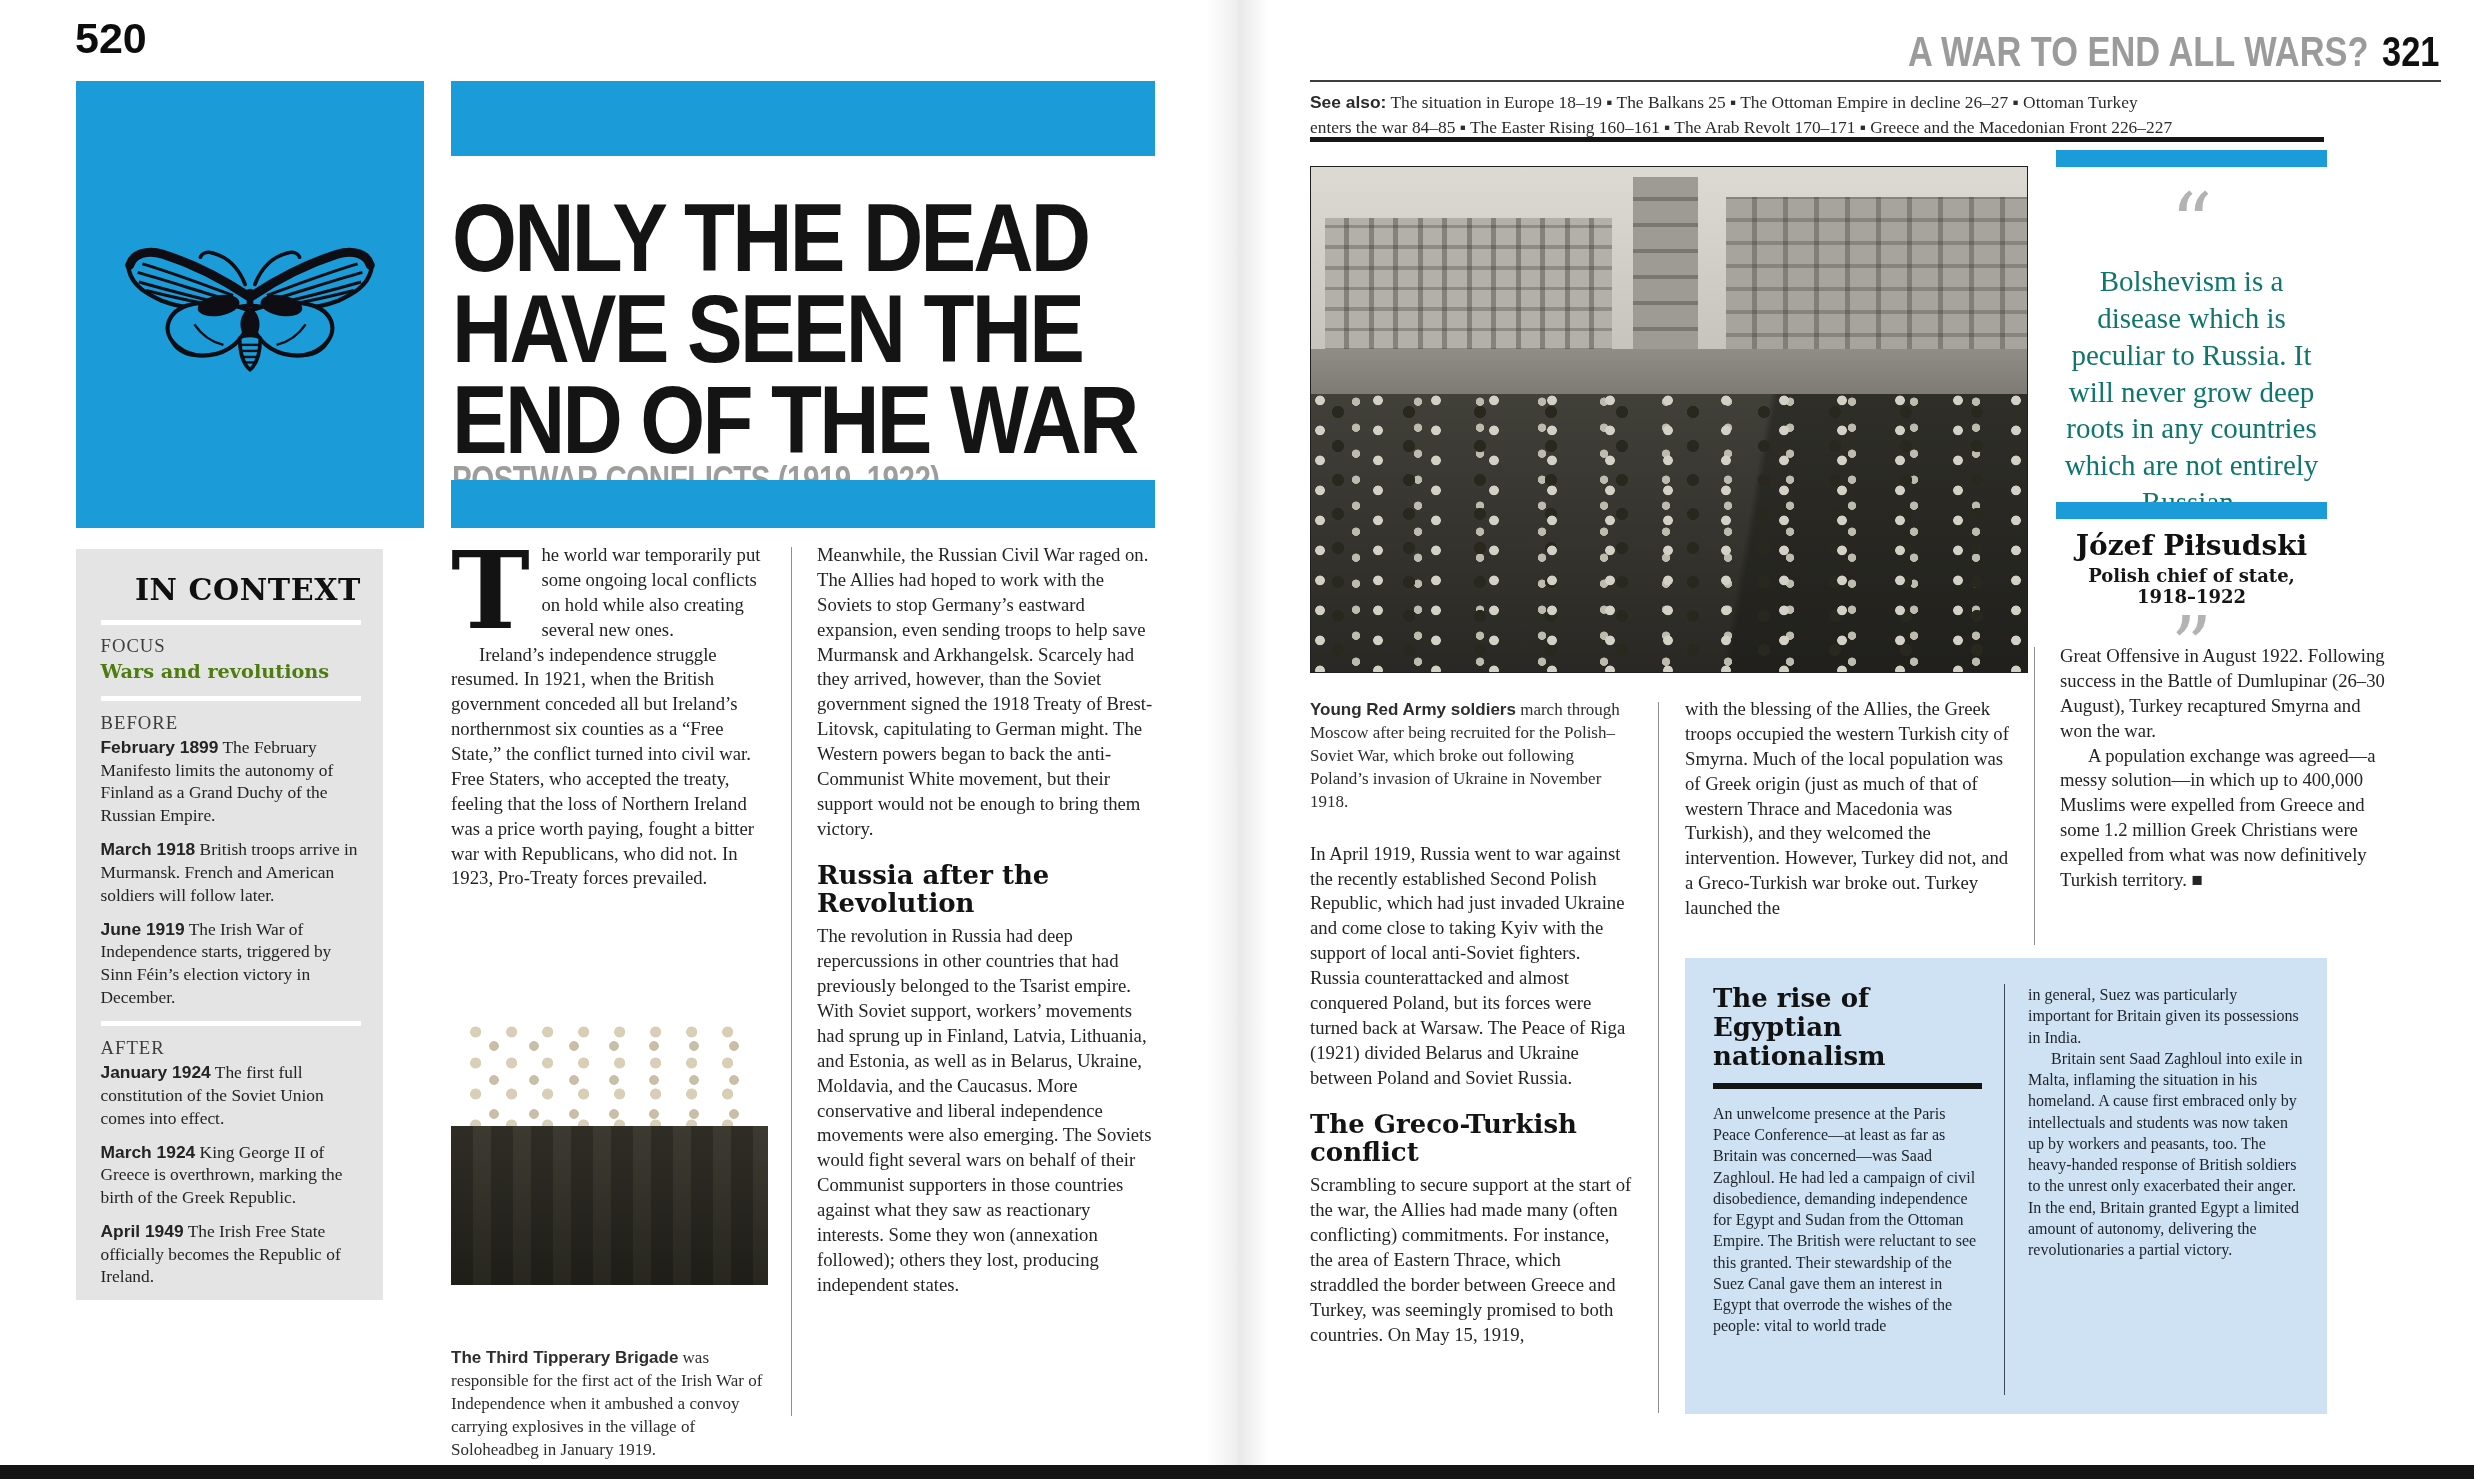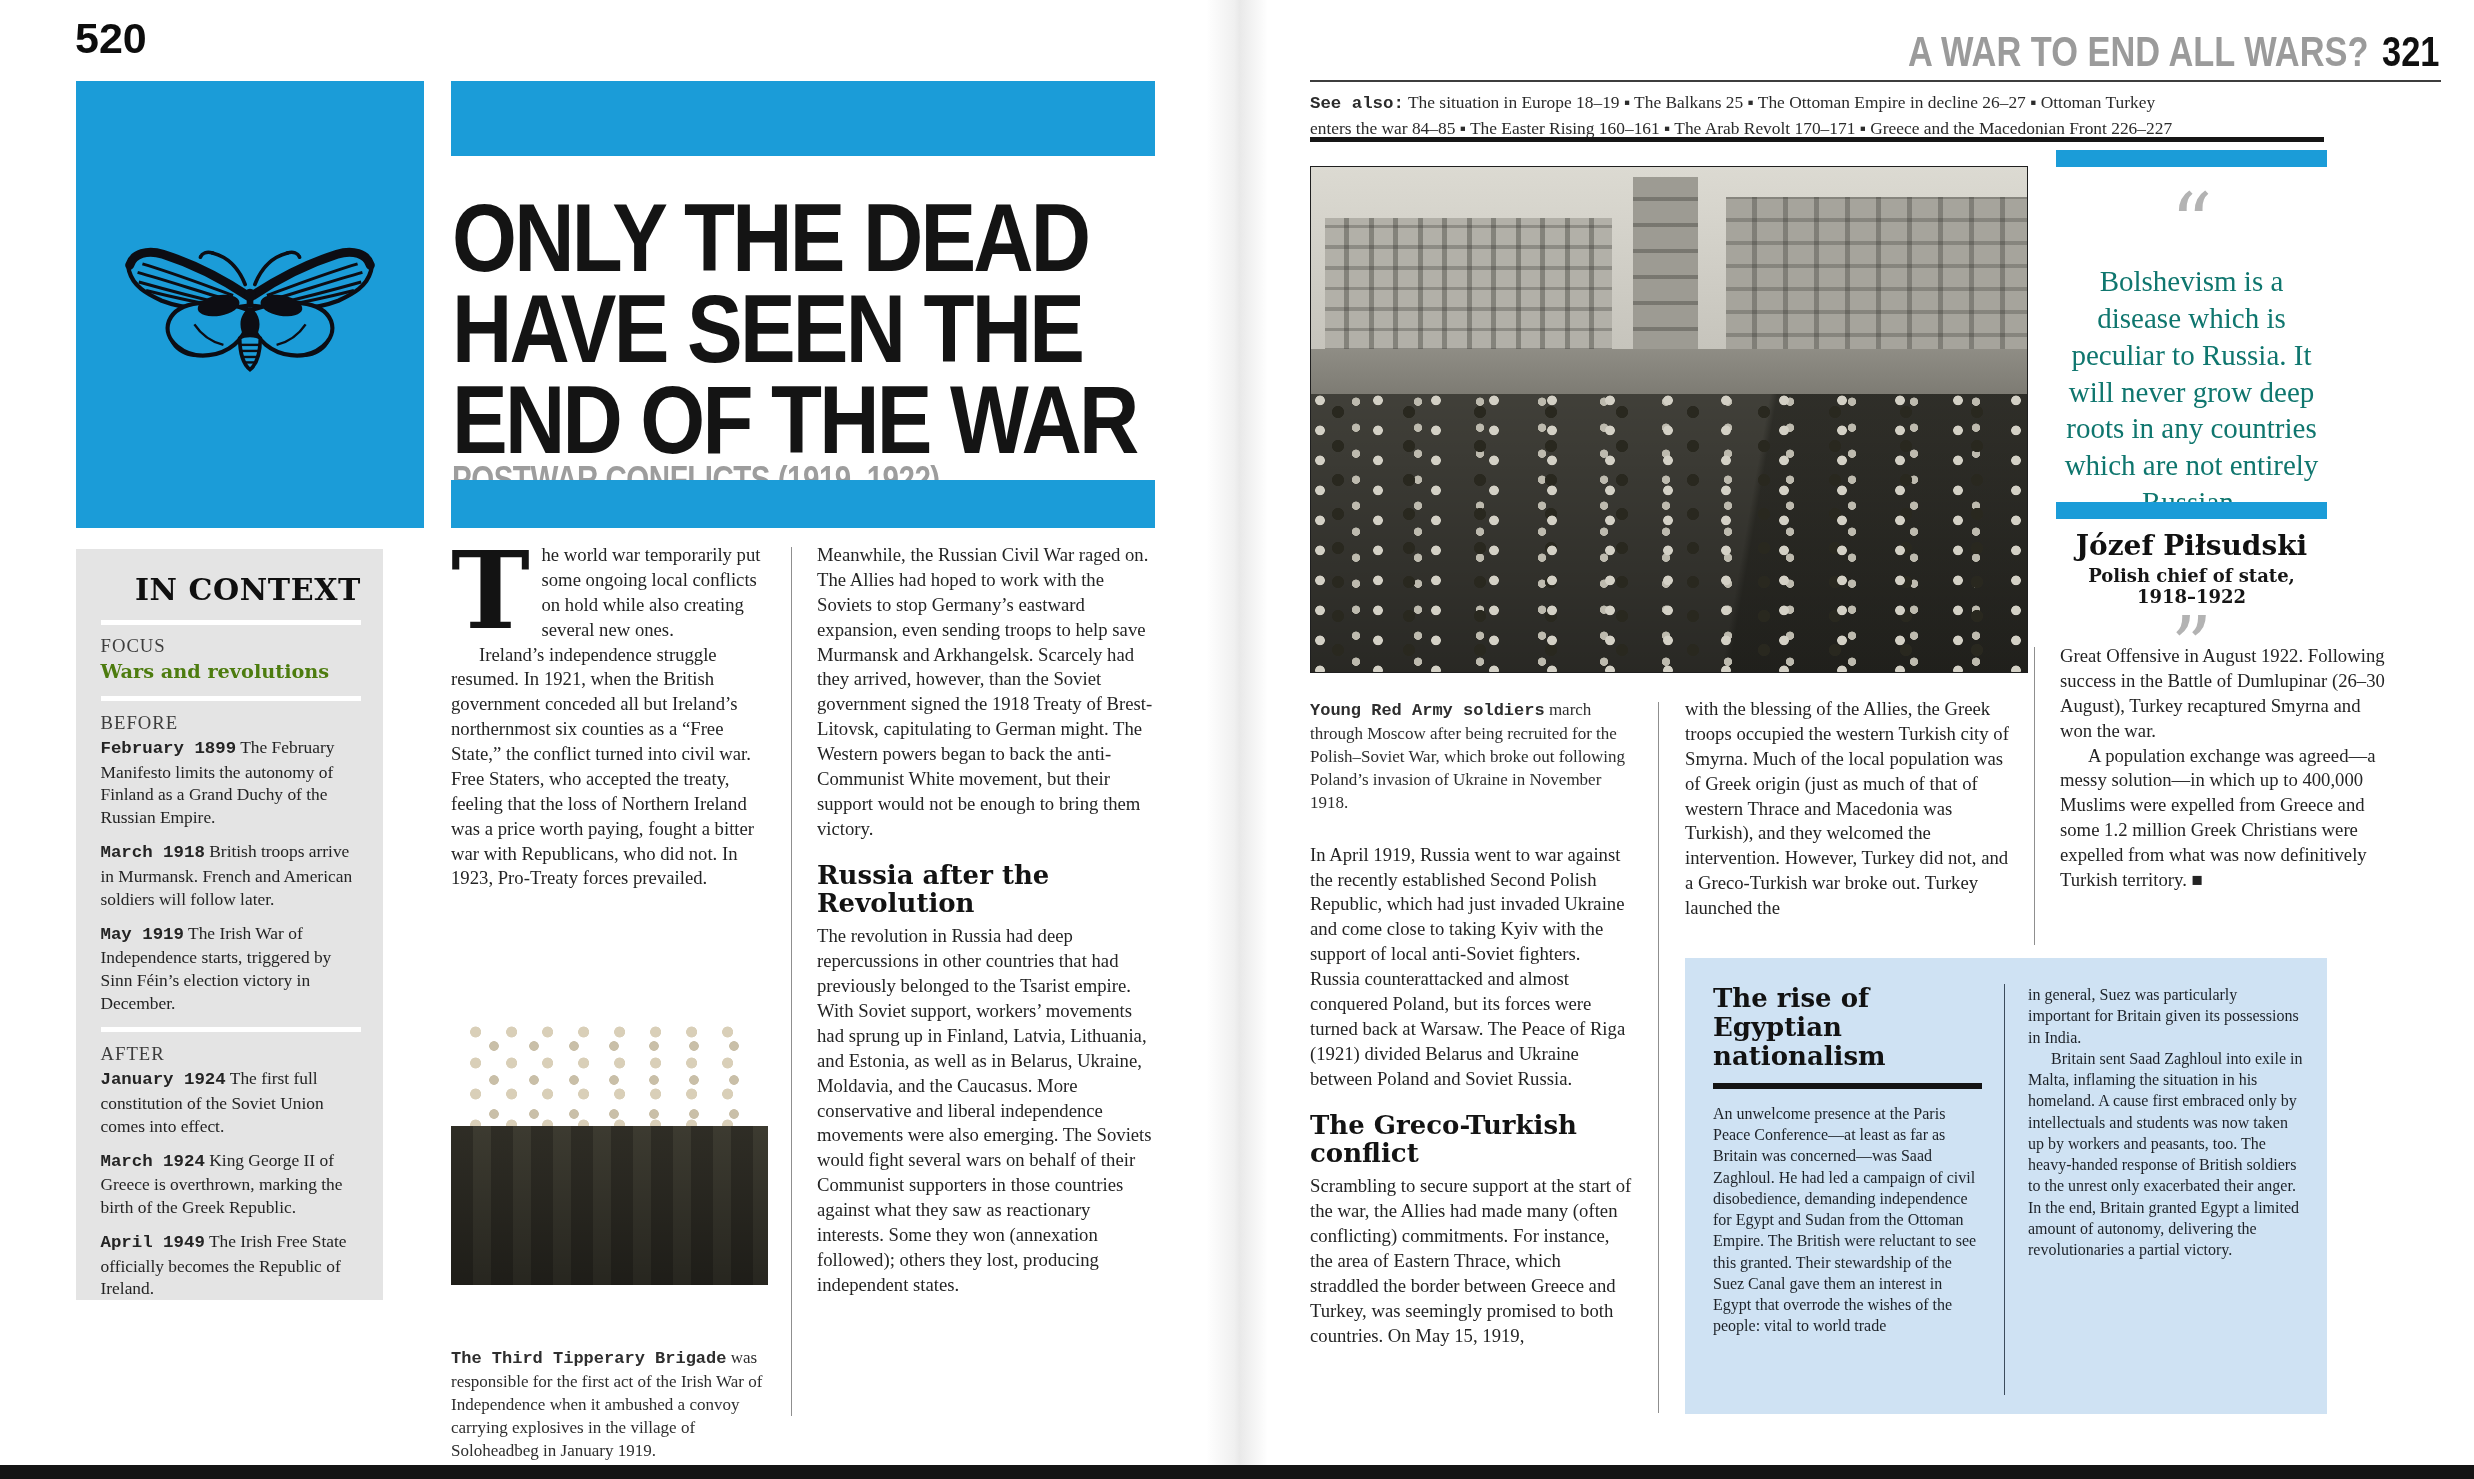--- a/index.html
+++ b/index.html
@@ -14,21 +14,21 @@
           font-family:"Liberation Serif",serif;color:var(--ink);}
   .abs{position:absolute;}
 
   
   .body{font-size:18.7px;line-height:1.33;margin:0;color:#242424;}
   .body + .body{margin-top:0;}
   .indent{text-indent:28px;}
   .subhead{font-family:"DejaVu Serif",serif;font-weight:bold;font-size:26px;line-height:1.1;
            color:#131313;margin:19.3px 0 6.4px;}
   .caption{font-size:17px;line-height:1.35;color:#2e2e2e;margin:0;}
-  .caption b, .seealso b, .entry b{font-family:Liberation Mono, monospace;}
+  .caption b, .seealso b, .entry b{font-family:Liberation Sans, sans-serif;}
 
   
   .pn-left{left:75px;top:14px;font-family:"Liberation Sans",sans-serif;font-weight:bold;
            font-size:43px;color:#0d0d0d;}
   .rp-header{left:1310px;top:27px;width:1129px;text-align:right;white-space:nowrap;
              font-family:"Liberation Sans",sans-serif;font-weight:bold;font-size:43px;}
   .rp-header .wrap{display:inline-block;transform:scaleX(.8);transform-origin:right top;}
   .rh-title{color:#9b9b9b;}
   .rh-pn{color:#101010;margin-left:17px;}
 
@@ -199,21 +199,21 @@
 
   <aside class="abs incontext">
     <h2>IN CONTEXT</h2>
     <div class="wrule"></div>
     <p class="cxlabel">FOCUS</p>
     <p class="focus">Wars and revolutions</p>
     <div class="wrule"></div>
     <p class="cxlabel">BEFORE</p>
     <p class="entry"><b>February 1899</b> <span>The February Manifesto limits the autonomy of Finland as a Grand Duchy of the Russian Empire.</span></p>
     <p class="entry"><b>March 1918</b> <span>British troops arrive in Murmansk. French and American soldiers will follow later.</span></p>
-    <p class="entry"><b>May 1919</b> <span>The Irish War of Independence starts, triggered by Sinn Féin’s election victory in December.</span></p>
+    <p class="entry"><b>June 1919</b> <span>The Irish War of Independence starts, triggered by Sinn Féin’s election victory in December.</span></p>
     <div class="wrule"></div>
     <p class="cxlabel">AFTER</p>
     <p class="entry"><b>January 1924</b> <span>The first full constitution of the Soviet Union comes into effect.</span></p>
     <p class="entry"><b>March 1924</b> <span>King George II of Greece is overthrown, marking the birth of the Greek Republic.</span></p>
     <p class="entry"><b>April 1949</b> <span>The Irish Free State officially becomes the Republic of Ireland.</span></p>
   </aside>
 
   <div class="abs colA">
     <p class="body"><span class="dropcap">T</span><span>he world war temporarily put some ongoing local conflicts on hold while also creating several new ones.</span></p>
     <p class="body indent">Ireland’s independence struggle resumed. In 1921, when the British government conceded all but Ireland’s northernmost six counties as a “Free State,” the conflict turned into civil war. Free Staters, who accepted the treaty, feeling that the loss of Northern Ireland was a price worth paying, fought a bitter war with Republicans, who did not. In 1923, Pro-Treaty forces prevailed.</p>

